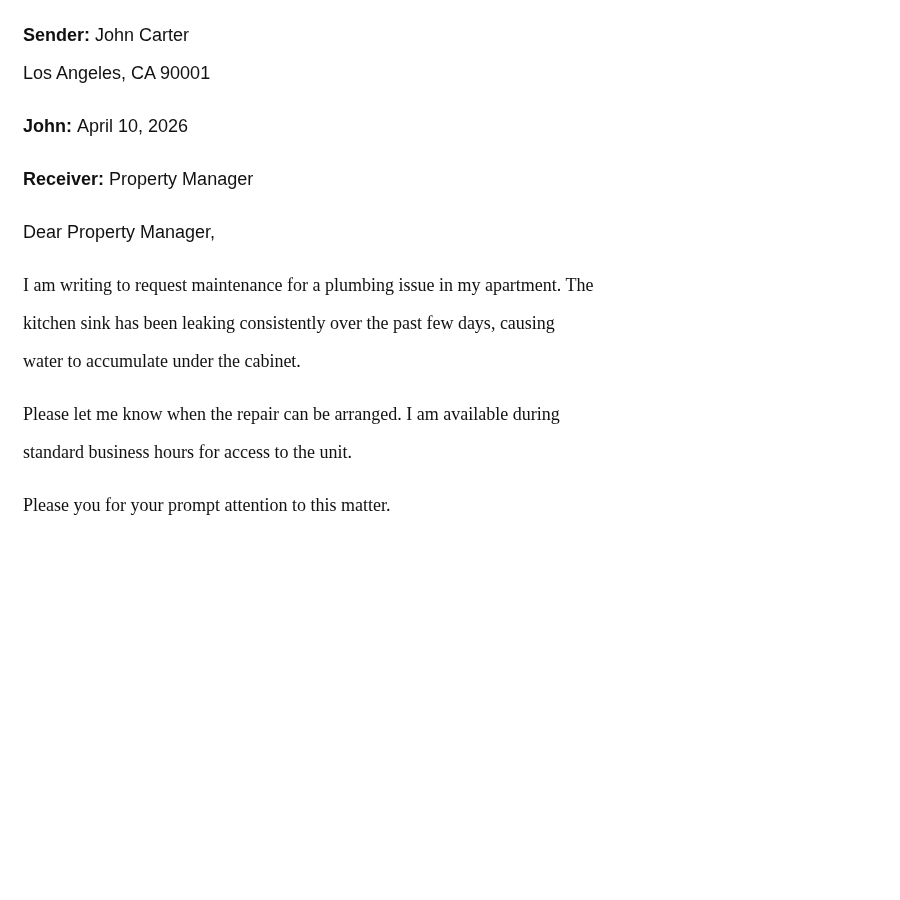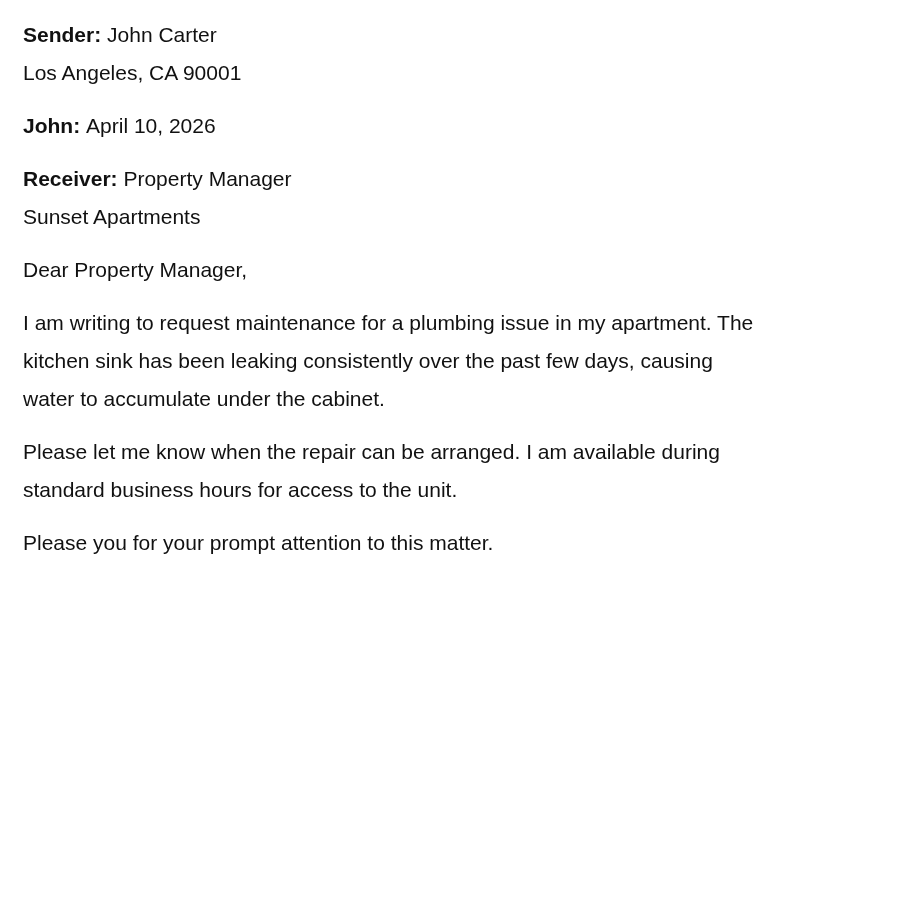--- a/index.html
+++ b/index.html
@@ -11,34 +11,35 @@
     width: 900px;
     height: 900px;
     overflow: hidden;
   }
   .letter {
     position: absolute;
     left: 23px;
     top: 16px;
     width: 862px;
     font-family: "Liberation Sans", "DejaVu Sans", sans-serif;
-    font-size: 21px;
+    font-size: 18px;
     line-height: 38px;
     color: #111111;
     -webkit-font-smoothing: antialiased;
   }
   .block {
     margin: 0 0 15px 0;
   }
   .label {
     font-weight: 700;
     margin-right: 0.28em;
   }
   .para {
     white-space: pre-line;
+    font-family: Liberation Serif, serif;
   }
 </style>
 </head>
 <body>
 
 <div class="letter">
 
   <div class="block">
     <div class="line">
       <span class="label">Sender:</span><span>John Carter</span>
@@ -47,21 +48,20 @@
   </div>
 
   <div class="block">
     <span class="label">John:</span><span>April 10, 2026</span>
   </div>
 
   <div class="block">
     <div class="line">
       <span class="label">Receiver:</span><span>Property Manager</span>
     </div>
-    <div class="line">Sunset Apartments</div>
   </div>
 
 
   <div class="block">Dear Property Manager,</div>
 
   <div class="block para">I am writing to request maintenance for a plumbing issue in my apartment. The
 kitchen sink has been leaking consistently over the past few days, causing
 water to accumulate under the cabinet.</div>
 
 

